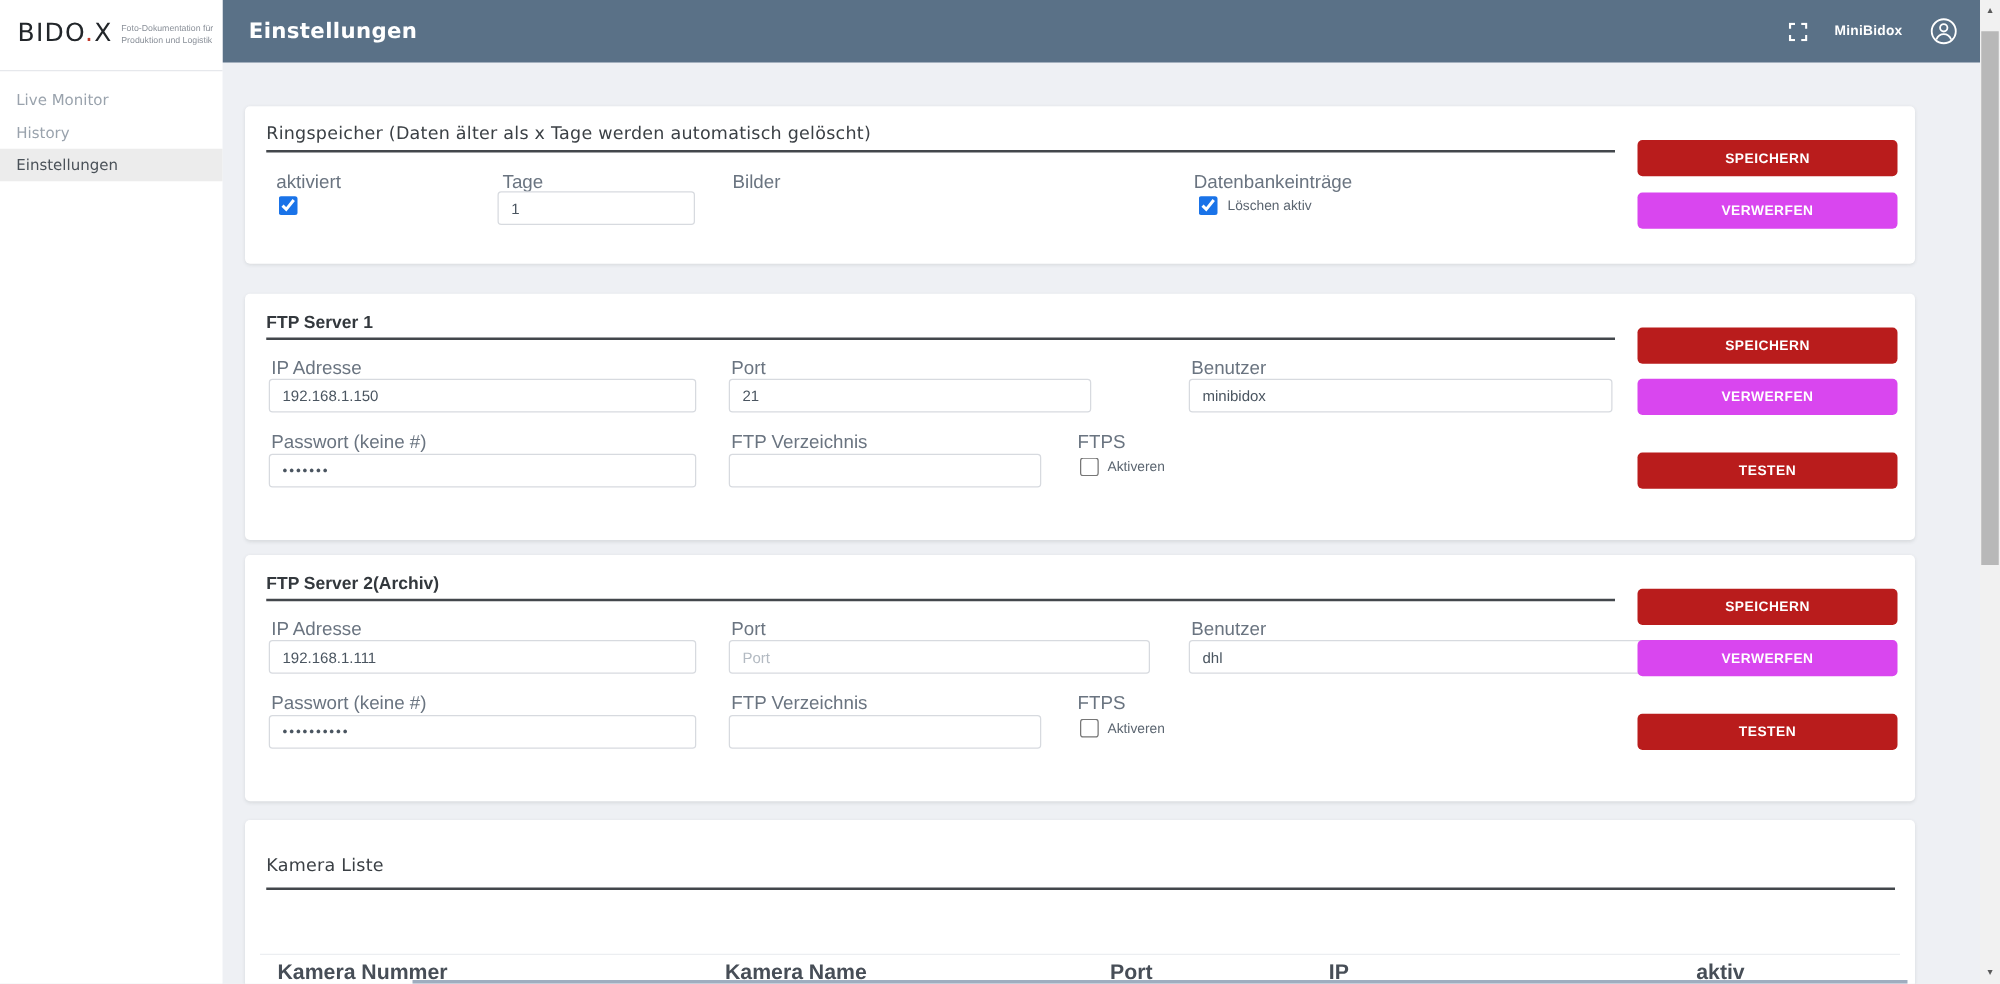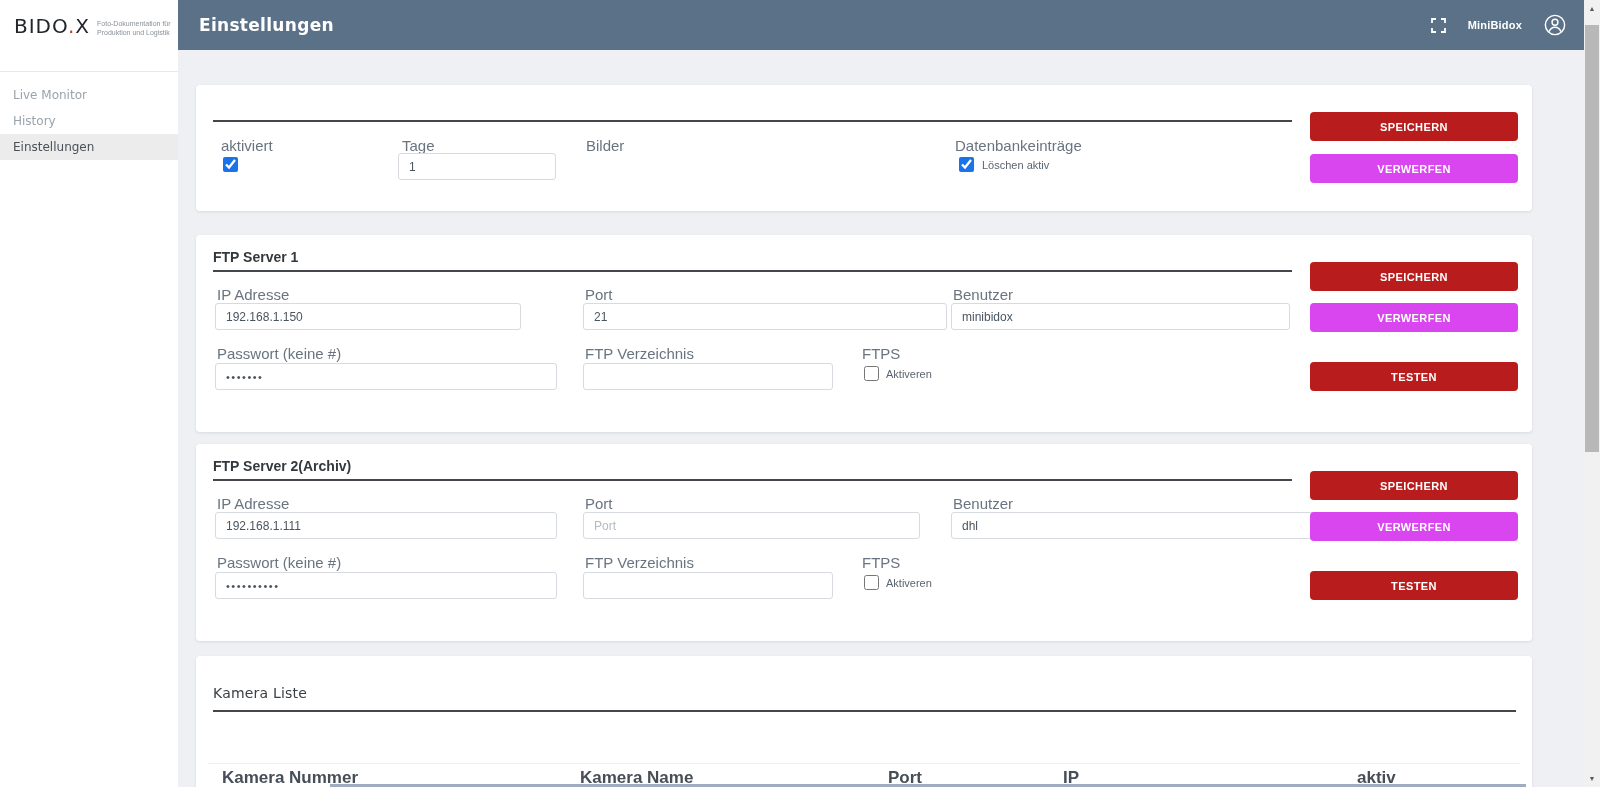--- a/index.html
+++ b/index.html
@@ -1,21 +1,21 @@
 <!DOCTYPE html>
 <html><head>
 <meta charset="utf-8">
 <style>
   * { margin:0; padding:0; box-sizing:border-box; }
   html,body { width:1600px; height:787px; overflow:hidden; }
   body { position:relative; background:#eef0f4; font-family:"Liberation Sans", sans-serif; }
 
   
   .sidebar { position:absolute; left:0; top:0; width:178px; height:787px; background:#ffffff; z-index:3; }
-  .logo-block { height:72px; border-bottom:1px solid #e6e8ec; padding:14px 0 12px 14px; display:flex; align-items:flex-start; gap:7px; }
+  .logo-block { height:57px; border-bottom:1px solid #e6e8ec; padding:14px 0 12px 14px; display:flex; align-items:flex-start; gap:7px; }
   .logo-text { font-family:"DejaVu Sans", sans-serif; font-size:20px; font-weight:500; letter-spacing:1px; color:#22262a; line-height:1.2; }
   .logo-dot { color:#c03a2b; }
   .logo-tagline { font-size:7px; color:#8a9099; line-height:1.3; padding-top:5px; }
   .nav { padding-top:10px; }
   .nav-item { font-family:"DejaVu Sans", sans-serif; font-size:12px; color:#9aa3ad; padding:6px 0 6px 13px; cursor:pointer; }
   .nav-item.active { background:#ececec; color:#4a5158; }
 
   
   .header { position:absolute; left:178px; top:0; width:1406px; height:50px; background:#5a7187; display:flex; align-items:center; z-index:2; }
   .header-title { font-family:"DejaVu Sans", sans-serif; font-size:17px; font-weight:bold; color:#ffffff; margin-left:21px; letter-spacing:.3px; }
@@ -100,20 +100,21 @@
           <circle cx="12" cy="9" r="3.2"></circle>
           <path d="M5.5 19.2 C7 15.6 9.5 14.5 12 14.5 C14.5 14.5 17 15.6 18.5 19.2"></path>
       </svg>
     </span>
   </div>
 </div>
 
 <div class="main">
 
   <div class="card card-ring">
+    <div class="sec-title-round" style="top:14px">Ringspeicher (Daten älter als x Tage werden automatisch gelöscht)</div>
     <div class="sec-rule" style="top:35px"></div>
 
     <div class="f-label" style="left:25px; top:52px">aktiviert</div>
     <input type="checkbox" class="chk" style="left: 27px; top: 72px;" checked="">
 
     <div class="f-label" style="left:206px; top:52px">Tage</div>
     <input type="text" class="f-input" style="left: 202px; top: 68px; width: 158px;" value="1">
 
     <div class="f-label" style="left:390px; top:52px">Bilder</div>
 
@@ -123,24 +124,24 @@
 
     <button class="btn btn-green" style="top:27px">SPEICHERN</button>
     <button class="btn btn-blue" style="top:69px">VERWERFEN</button>
   </div>
 
   <div class="card card-ftp1">
     <div class="sec-title-plain" style="top:14px">FTP Server 1</div>
     <div class="sec-rule" style="top:35px"></div>
 
     <div class="f-label" style="left:21px; top:51px">IP Adresse</div>
-    <input type="text" class="f-input" style="left: 19px; top: 68px; width: 306px;" value="192.168.1.150">
+    <input type="text" class="f-input" style="left: 19px; top: 68px; width: 342px;" value="192.168.1.150">
 
     <div class="f-label" style="left:389px; top:51px">Port</div>
-    <input type="text" class="f-input" style="left: 387px; top: 68px; width: 364px;" value="21">
+    <input type="text" class="f-input" style="left: 387px; top: 68px; width: 290px;" value="21">
 
     <div class="f-label" style="left:757px; top:51px">Benutzer</div>
     <input type="text" class="f-input" style="left: 755px; top: 68px; width: 339px;" value="minibidox">
 
     <div class="f-label" style="left:21px; top:110px">Passwort (keine #)</div>
     <input type="text" class="f-input pwd" style="left: 19px; top: 128px; width: 342px;" value="•••••••">
 
     <div class="f-label" style="left:389px; top:110px">FTP Verzeichnis</div>
     <input type="text" class="f-input" style="left: 387px; top: 128px; width: 250px;">
 

